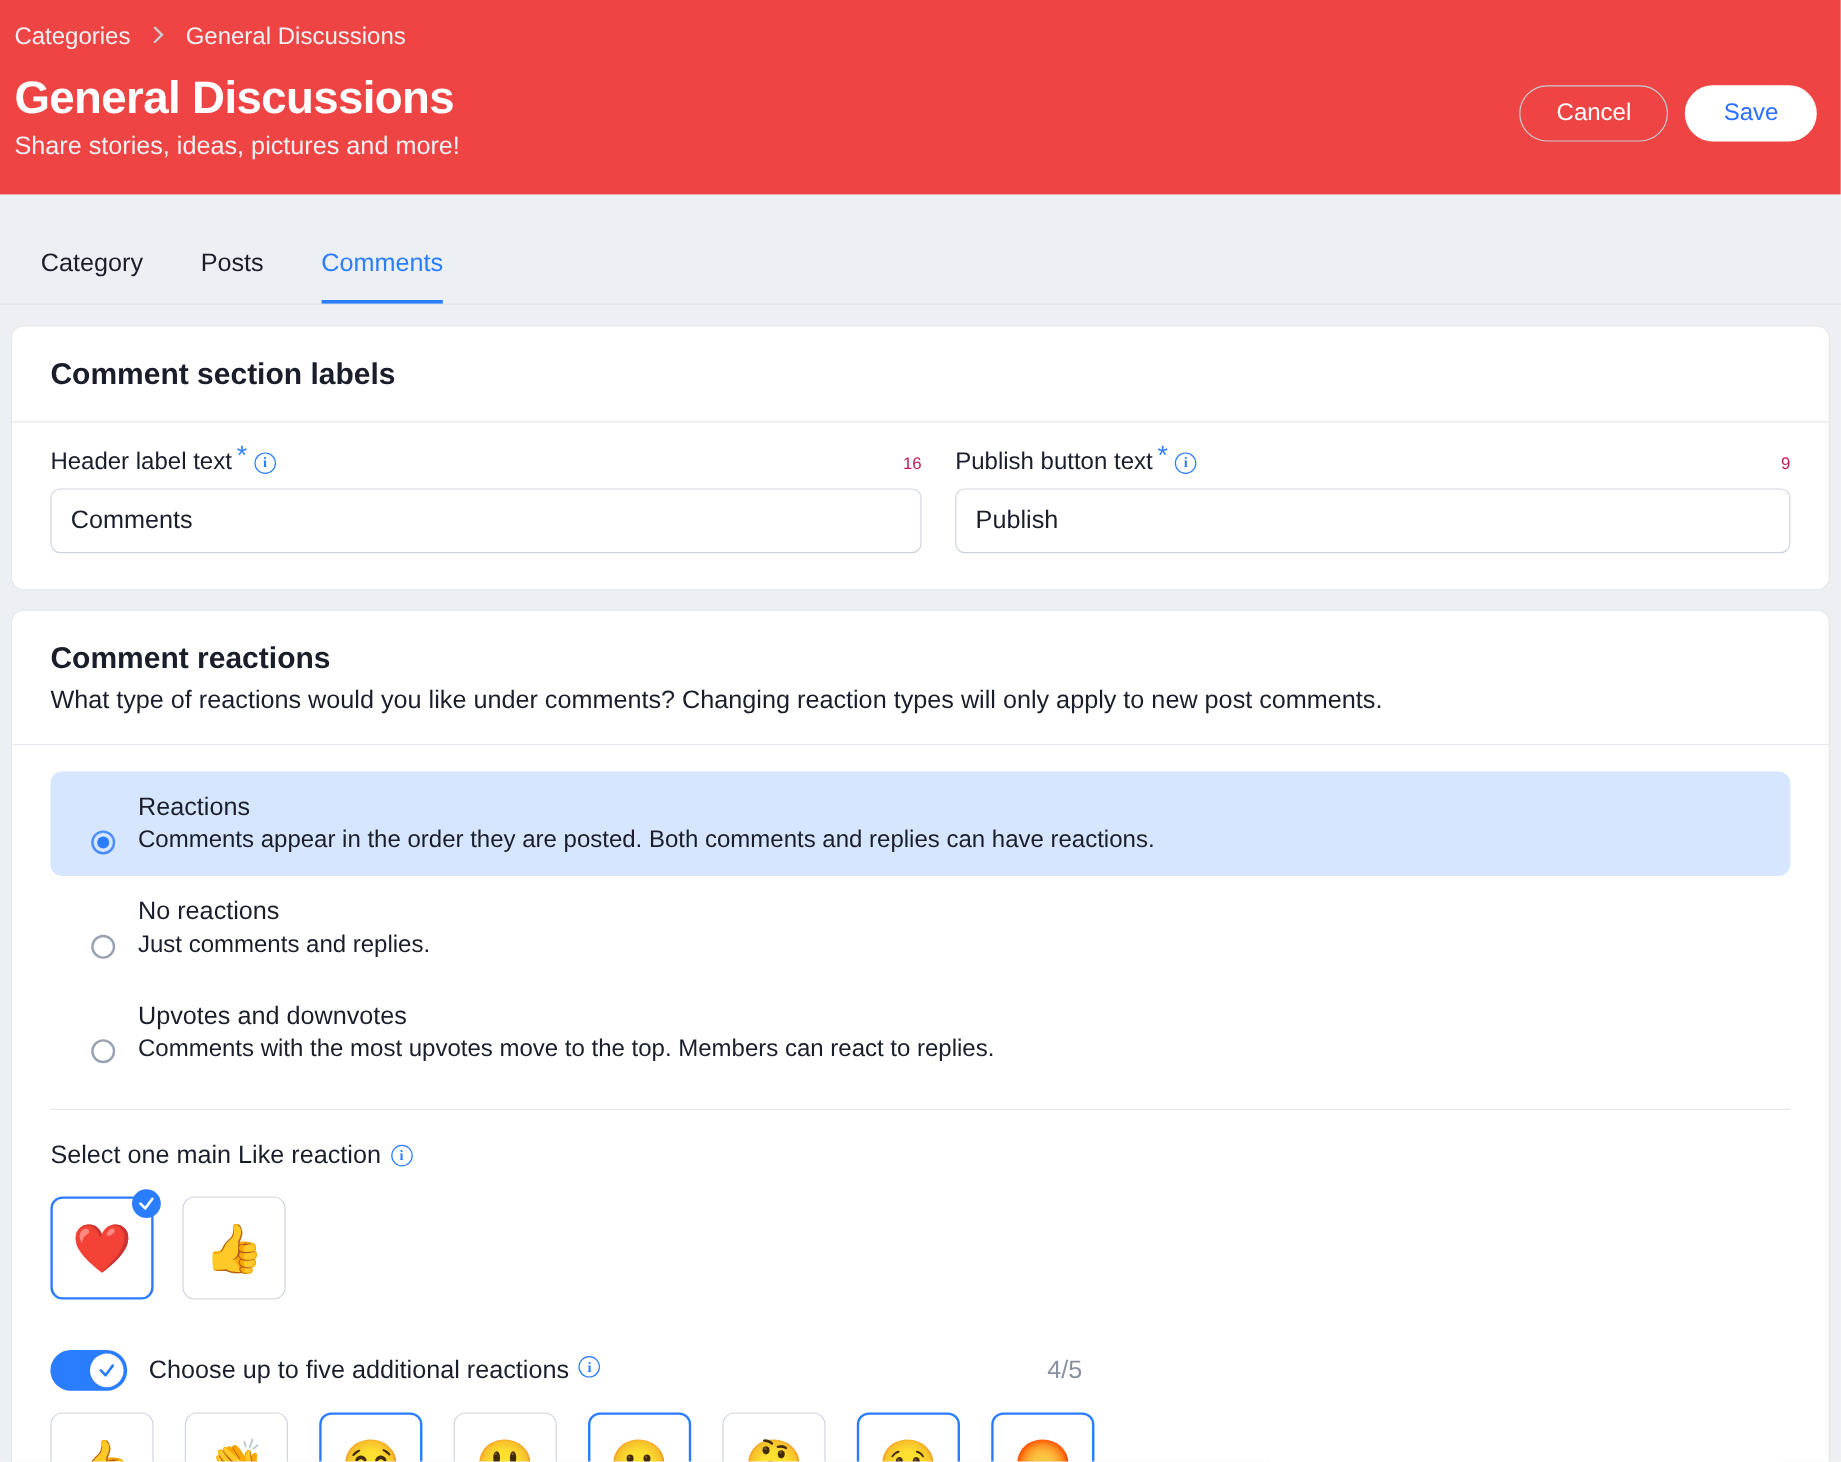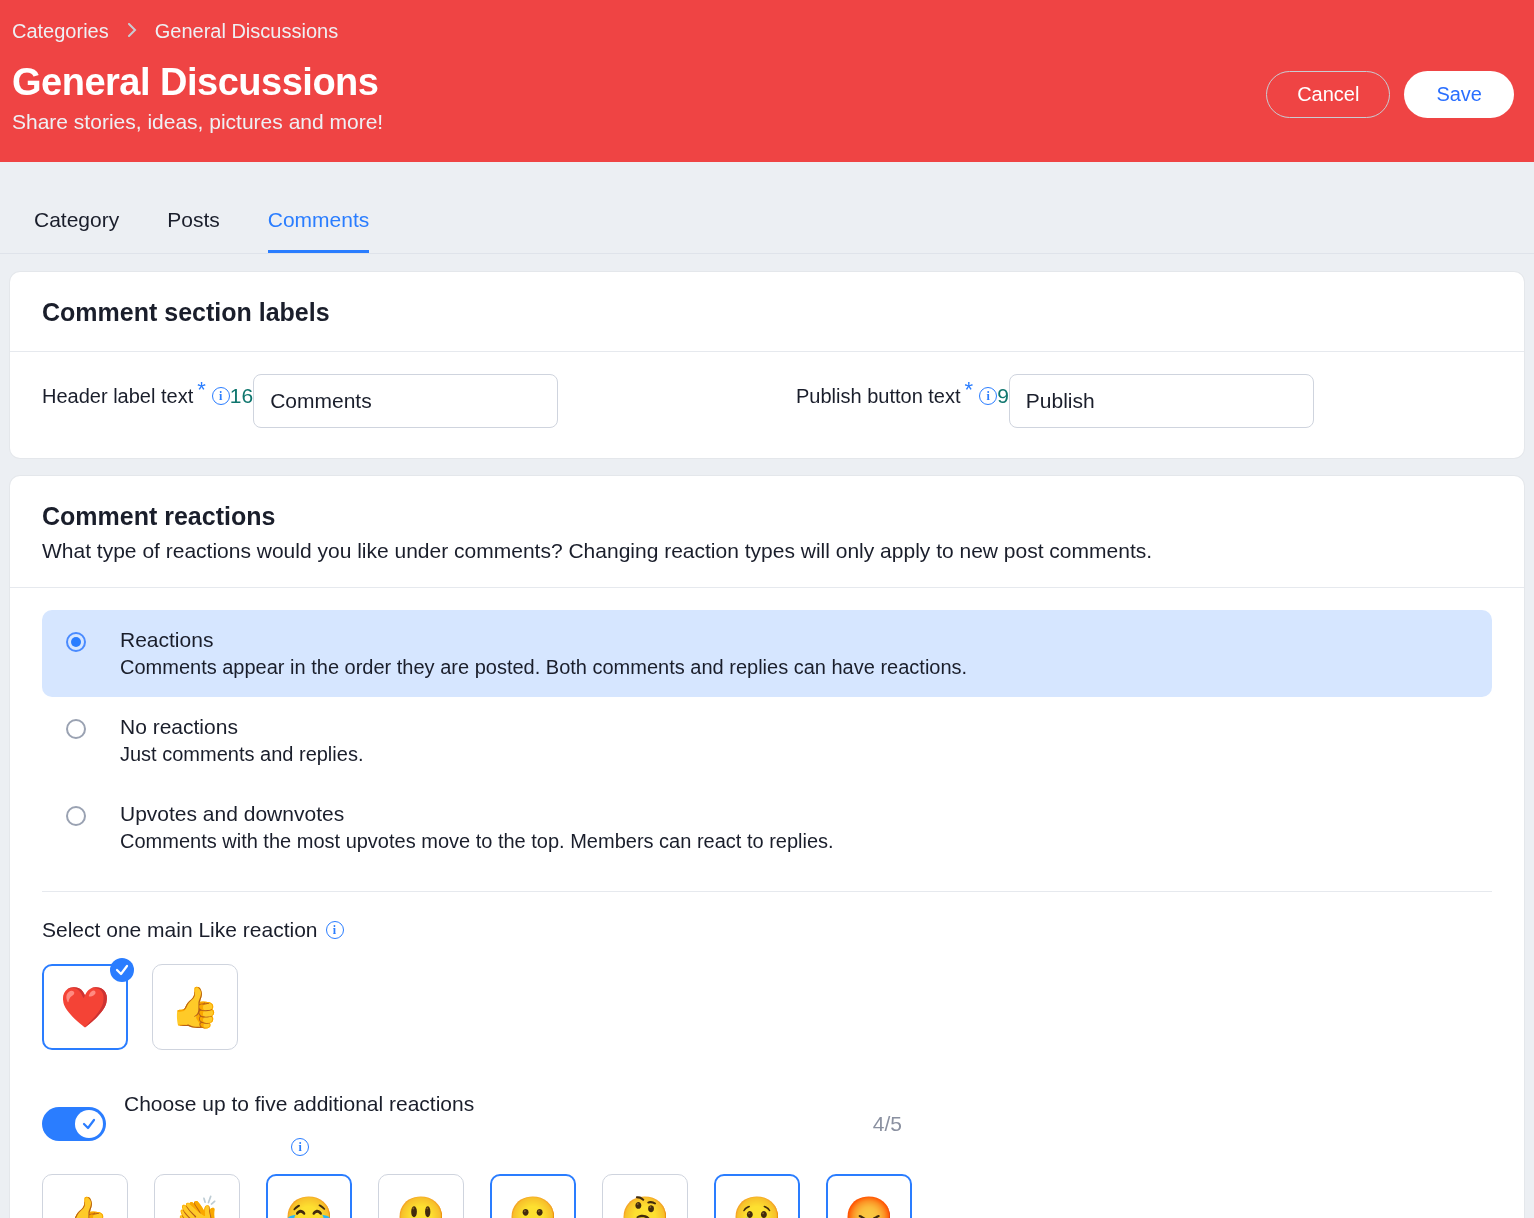--- a/index.html
+++ b/index.html
@@ -49,39 +49,39 @@
   .tab.active { color: #2a7dff; border-bottom: 3px solid #2a7dff; font-weight: 400; }
   .panel {
     background: #fff; margin: 18px 10px 0 10px; border-radius: 10px;
     box-shadow: 0 0 0 1px rgba(0,0,0,0.03);
   }
   .panel-head { padding: 26px 32px 24px 32px; }
   .panel-title { font-size: 25px; font-weight: 700; }
   .panel-sub  { font-size: 21px; color: #1a1e2b; margin-top: 8px; }
   .panel-divider { height: 1px; background: #e6e9ee; }
   .labels-row { display: flex; gap: 28px; padding: 22px 32px 30px 32px; }
-  .field { flex: 1; display: flex; flex-direction: row; }
+  .field { flex: 1; display: flex; flex-direction: column; }
   .field.narrow { flex: 0 0 48%; }
   .field-head { display: flex; justify-content: space-between; align-items: center; margin-bottom: 10px; }
   .field-label { font-size: 20px; color: #1a1e2b; display: flex; align-items: center; gap: 4px; }
   .req { color: #2a7dff; font-size: 22px; line-height: 10px; position: relative; top: -6px; }
   .info-icon {
     display:inline-flex; width:18px; height:18px; border:1.5px solid #2a7dff; border-radius:50%;
     align-items:center; justify-content:center; color:#2a7dff; font-size:12px; font-weight:700;
     font-family: Georgia, serif; margin-left: 2px;
   }
-  .field-count { color: #0f766e; font-size: 21px; }
+  .field-count { color: #be185d; font-size: 14px; }
   .text-input {
     border: 1px solid #cfd4de; border-radius: 8px; padding: 14px 16px;
     font-size: 21px; color: #1a1e2b; background: #fff; outline: none;
   }
   .radio-group { padding: 22px 32px 6px 32px; }
   .radio-item {
-    display: flex; gap: 34px; padding: 18px 24px; border-radius: 10px; cursor: pointer;
-    align-items: flex-start;
+    display: flex; gap: 19px; padding: 18px 34px; border-radius: 10px; cursor: pointer;
+    align-items: flex-end;
   }
   .radio-item.selected { background: #d6e6ff; }
   .radio-outer {
     width: 20px; height: 20px; border: 2px solid #4a8bff; border-radius: 50%;
     display: flex; align-items: center; justify-content: center; margin-top: 4px;
     flex-shrink: 0;
   }
   .radio-item:not(.selected) .radio-outer { border-color: #9aa2b2; }
   .radio-inner { width: 10px; height: 10px; background: #2a7dff; border-radius: 50%; display: none; }
   .radio-item.selected .radio-inner { display: block; }
@@ -107,21 +107,21 @@
   }
   .toggle {
     width: 64px; height: 34px; background: #2a7dff; border-radius: 20px; position: relative;
     cursor: pointer; flex-shrink: 0;
   }
   .toggle-knob {
     position: absolute; right: 3px; top: 3px; width: 28px; height: 28px; background: #fff;
     border-radius: 50%; display:flex; align-items:center; justify-content:center;
   }
   .toggle-knob svg { width: 14px; height: 14px; }
-  .addl-label { font-size: 21px; display: flex; align-items: center; gap: 22px; flex-direction: column; }
+  .addl-label { font-size: 21px; display: flex; gap: 6px; }
   .addl-count { margin-left: auto; margin-right: 590px; color: #8a90a0; font-size: 21px; }
   .addl-emoji-row { display: flex; gap: 26px; padding: 0 32px 34px 32px; flex-wrap: wrap; }
 </style>
 </head>
 <body>
 
 <div class="header">
   <div class="breadcrumb">
     <span>Categories</span>
     <span class="chev">

